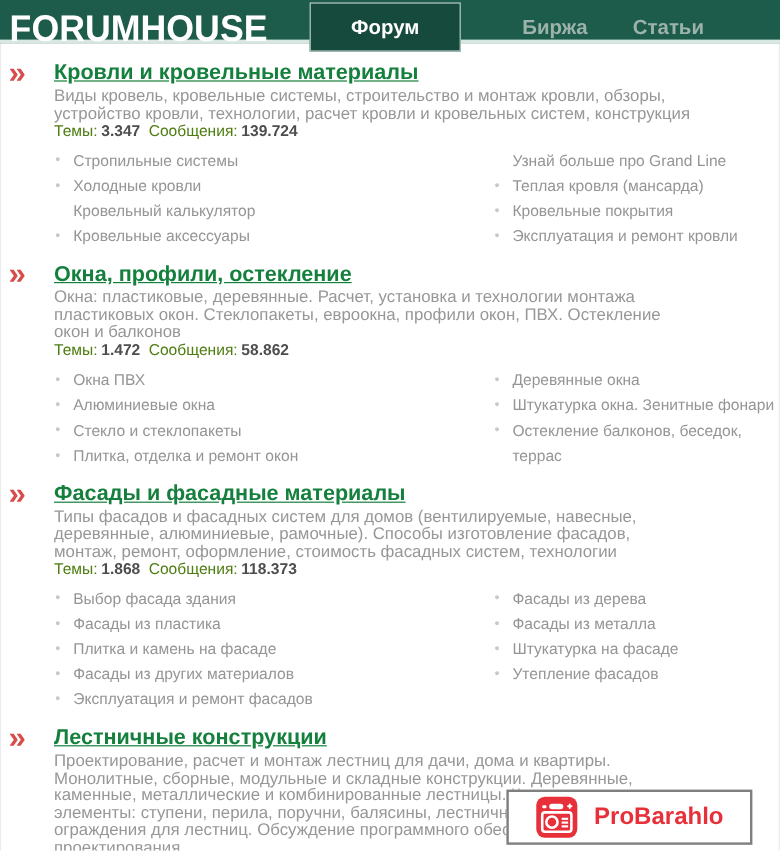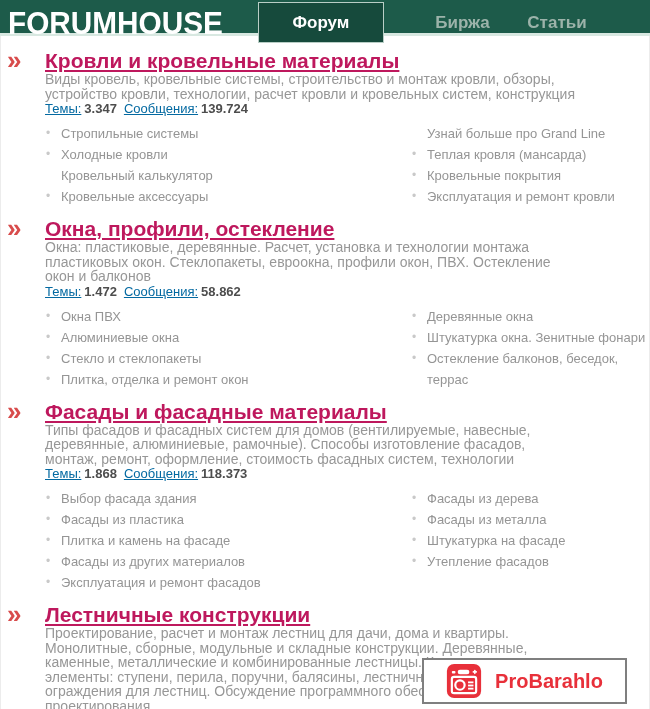--- a/index.html
+++ b/index.html
@@ -36,28 +36,28 @@
   .header-tab:nth-child(2) { width: 112px; padding-left: 45px; }
   .header-tab:nth-child(3) { width: 122px; }
   
   .main { padding-top: 15px; }
   .forum-section { position: relative; padding-left: 45px; margin-bottom: 12px; }
   .chevron {
     position: absolute; left: 7px; top: -4px;
     font-size: 26px; font-weight: bold; color: #d84c4c; line-height: 26px;
   }
   .section-title {
-    display: inline-block; font-size: 21px; line-height: 19px; font-weight: bold;
-    color: #be185d; text-decoration: underline; margin-bottom: 2px; cursor: pointer;
+    display: inline-block; font-size: 18px; line-height: 19px; font-weight: bold;
+    color: #15803d; text-decoration: underline; margin-bottom: 2px; cursor: pointer;
   }
   .section-desc {
     font-size: 14px; line-height: 14.5px; color: #979797; max-width: 530px;
   }
   .section-stats { font-size: 13px; line-height: 14px; margin-top: 1px; }
-  .stat-label { color: #0369a1; margin-right: 3px; text-decoration: underline; }
+  .stat-label { color: #4d7c0f; margin-right: 3px; }
   .stat-value { color: #4d4d4d; font-weight: bold; margin-right: 7px; }
   .links-row { display: flex; margin-top: 7px; }
   .links-col { list-style: none; }
   .links-col-left { width: 366px; }
   .links-col-right { flex: 1; }
   .links-col li {
     position: relative; padding-left: 16px; font-size: 13px; line-height: 21px;
   }
   .bullet { position: absolute; left: 1px; top: 0; color: #c9c9c9; font-size: 12px; }
   .subforum-link { color: #959595; text-decoration: none; cursor: pointer; }

